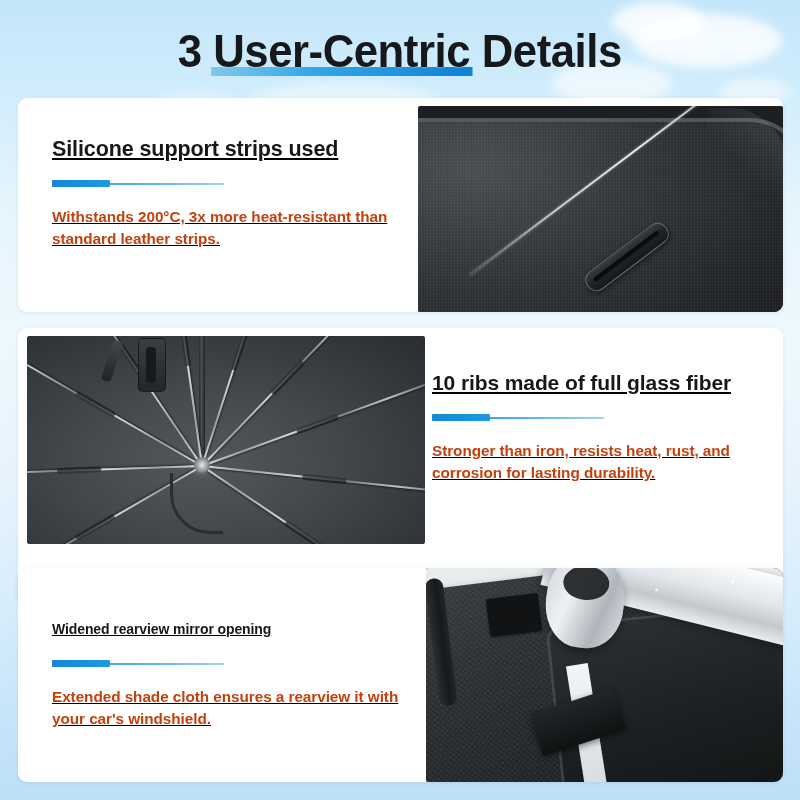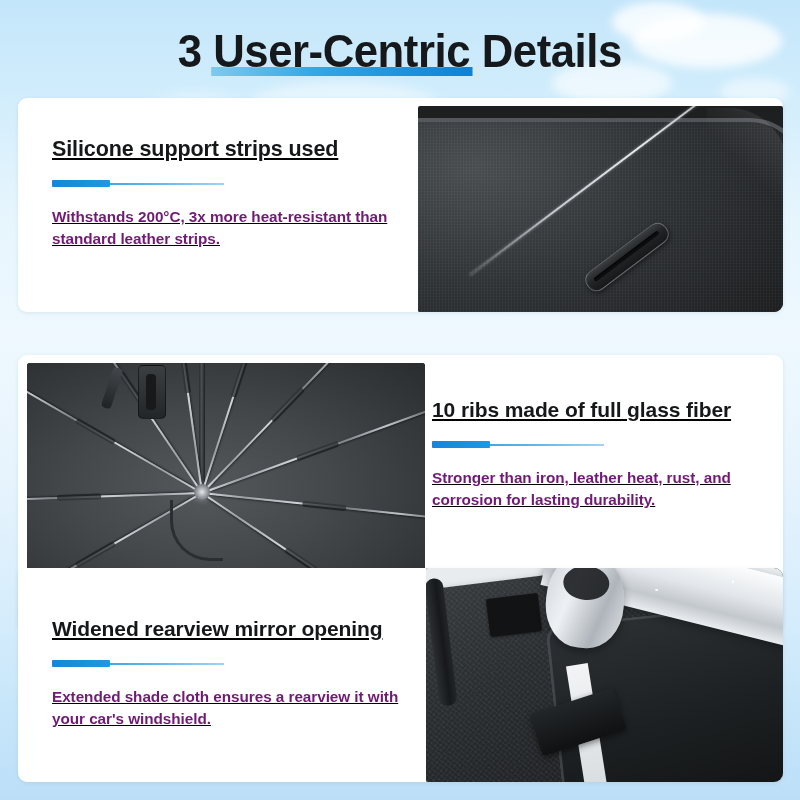--- a/index.html
+++ b/index.html
@@ -78,21 +78,21 @@
     position: absolute;
     left: 18px;
     width: 765px;
     background: #ffffff;
     border-radius: 9px;
     box-shadow: 0 1px 4px rgba(40,80,120,0.10);
     overflow: hidden;
     z-index: 2;
   }
   #card-1 { top: 98px;  height: 214px; }
-  #card-2 { top: 328px; height: 276px; margin-top: 27px; }
+  #card-2 { top: 328px; height: 276px; }
   #card-3 { top: 568px; height: 214px; }
 
   .card-inner {
     position: relative;
     width: 100%; height: 100%;
   }
 
   
   .text-block { position: absolute; text-decoration: underline; }
   .c1-text { left: 34px; top: 38px;  width: 360px; }
@@ -101,21 +101,21 @@
 
   .head {
     font-size: 21.5px;
     line-height: 26px;
     font-weight: bold;
     color: #151719;
     letter-spacing: -0.1px;
     white-space: nowrap;
   }
   .c2-text .head { font-size: 21px; }
-  .c3-text .head { font-size: 21px; }
+  .c3-text .head { font-size: 14px; }
 
   .accent {
     position: relative;
     margin-top: 18px;
     height: 7px;
     width: 172px;
   }
   .accent .thin {
     position: absolute;
     left: 0; top: 2.5px;
@@ -128,21 +128,21 @@
     width: 58px; height: 7px;
     border-radius: 1px;
     background: linear-gradient(90deg, #1387d8 0%, #1c9ae0 100%);
   }
 
   .body-text {
     margin-top: 19px;
     font-size: 15.3px;
     line-height: 22px;
     font-weight: bold;
-    color: #701a75;
+    color: #c2410c;
     letter-spacing: -0.05px;
   }
 
   
   .photo {
     position: absolute;
     overflow: hidden;
     background: #1d1f21;
   }
   .c1-photo { left: 400px; top: 8px;  width: 365px; height: 206px; border-radius: 2px; }
@@ -447,21 +447,21 @@
       <div class="p2-handle"></div>
       <div class="p2-tube"></div>
     </div>
 
     <div class="text-block c2-text">
       <div class="head">10 ribs made of full glass fiber</div>
       <div class="accent">
         <div class="thin"></div>
         <div class="thick"></div>
       </div>
-      <div class="body-text">Stronger than iron, leather heat, rust, and corrosion for lasting durability.</div>
+      <div class="body-text">Stronger than iron, resists heat, rust, and corrosion for lasting durability.</div>
     </div>
 
   </div>
 </div>
 
 <div class="card" id="card-3">
   <div class="card-inner">
 
     <div class="photo c3-photo">
       <div class="p3-bg"></div>

